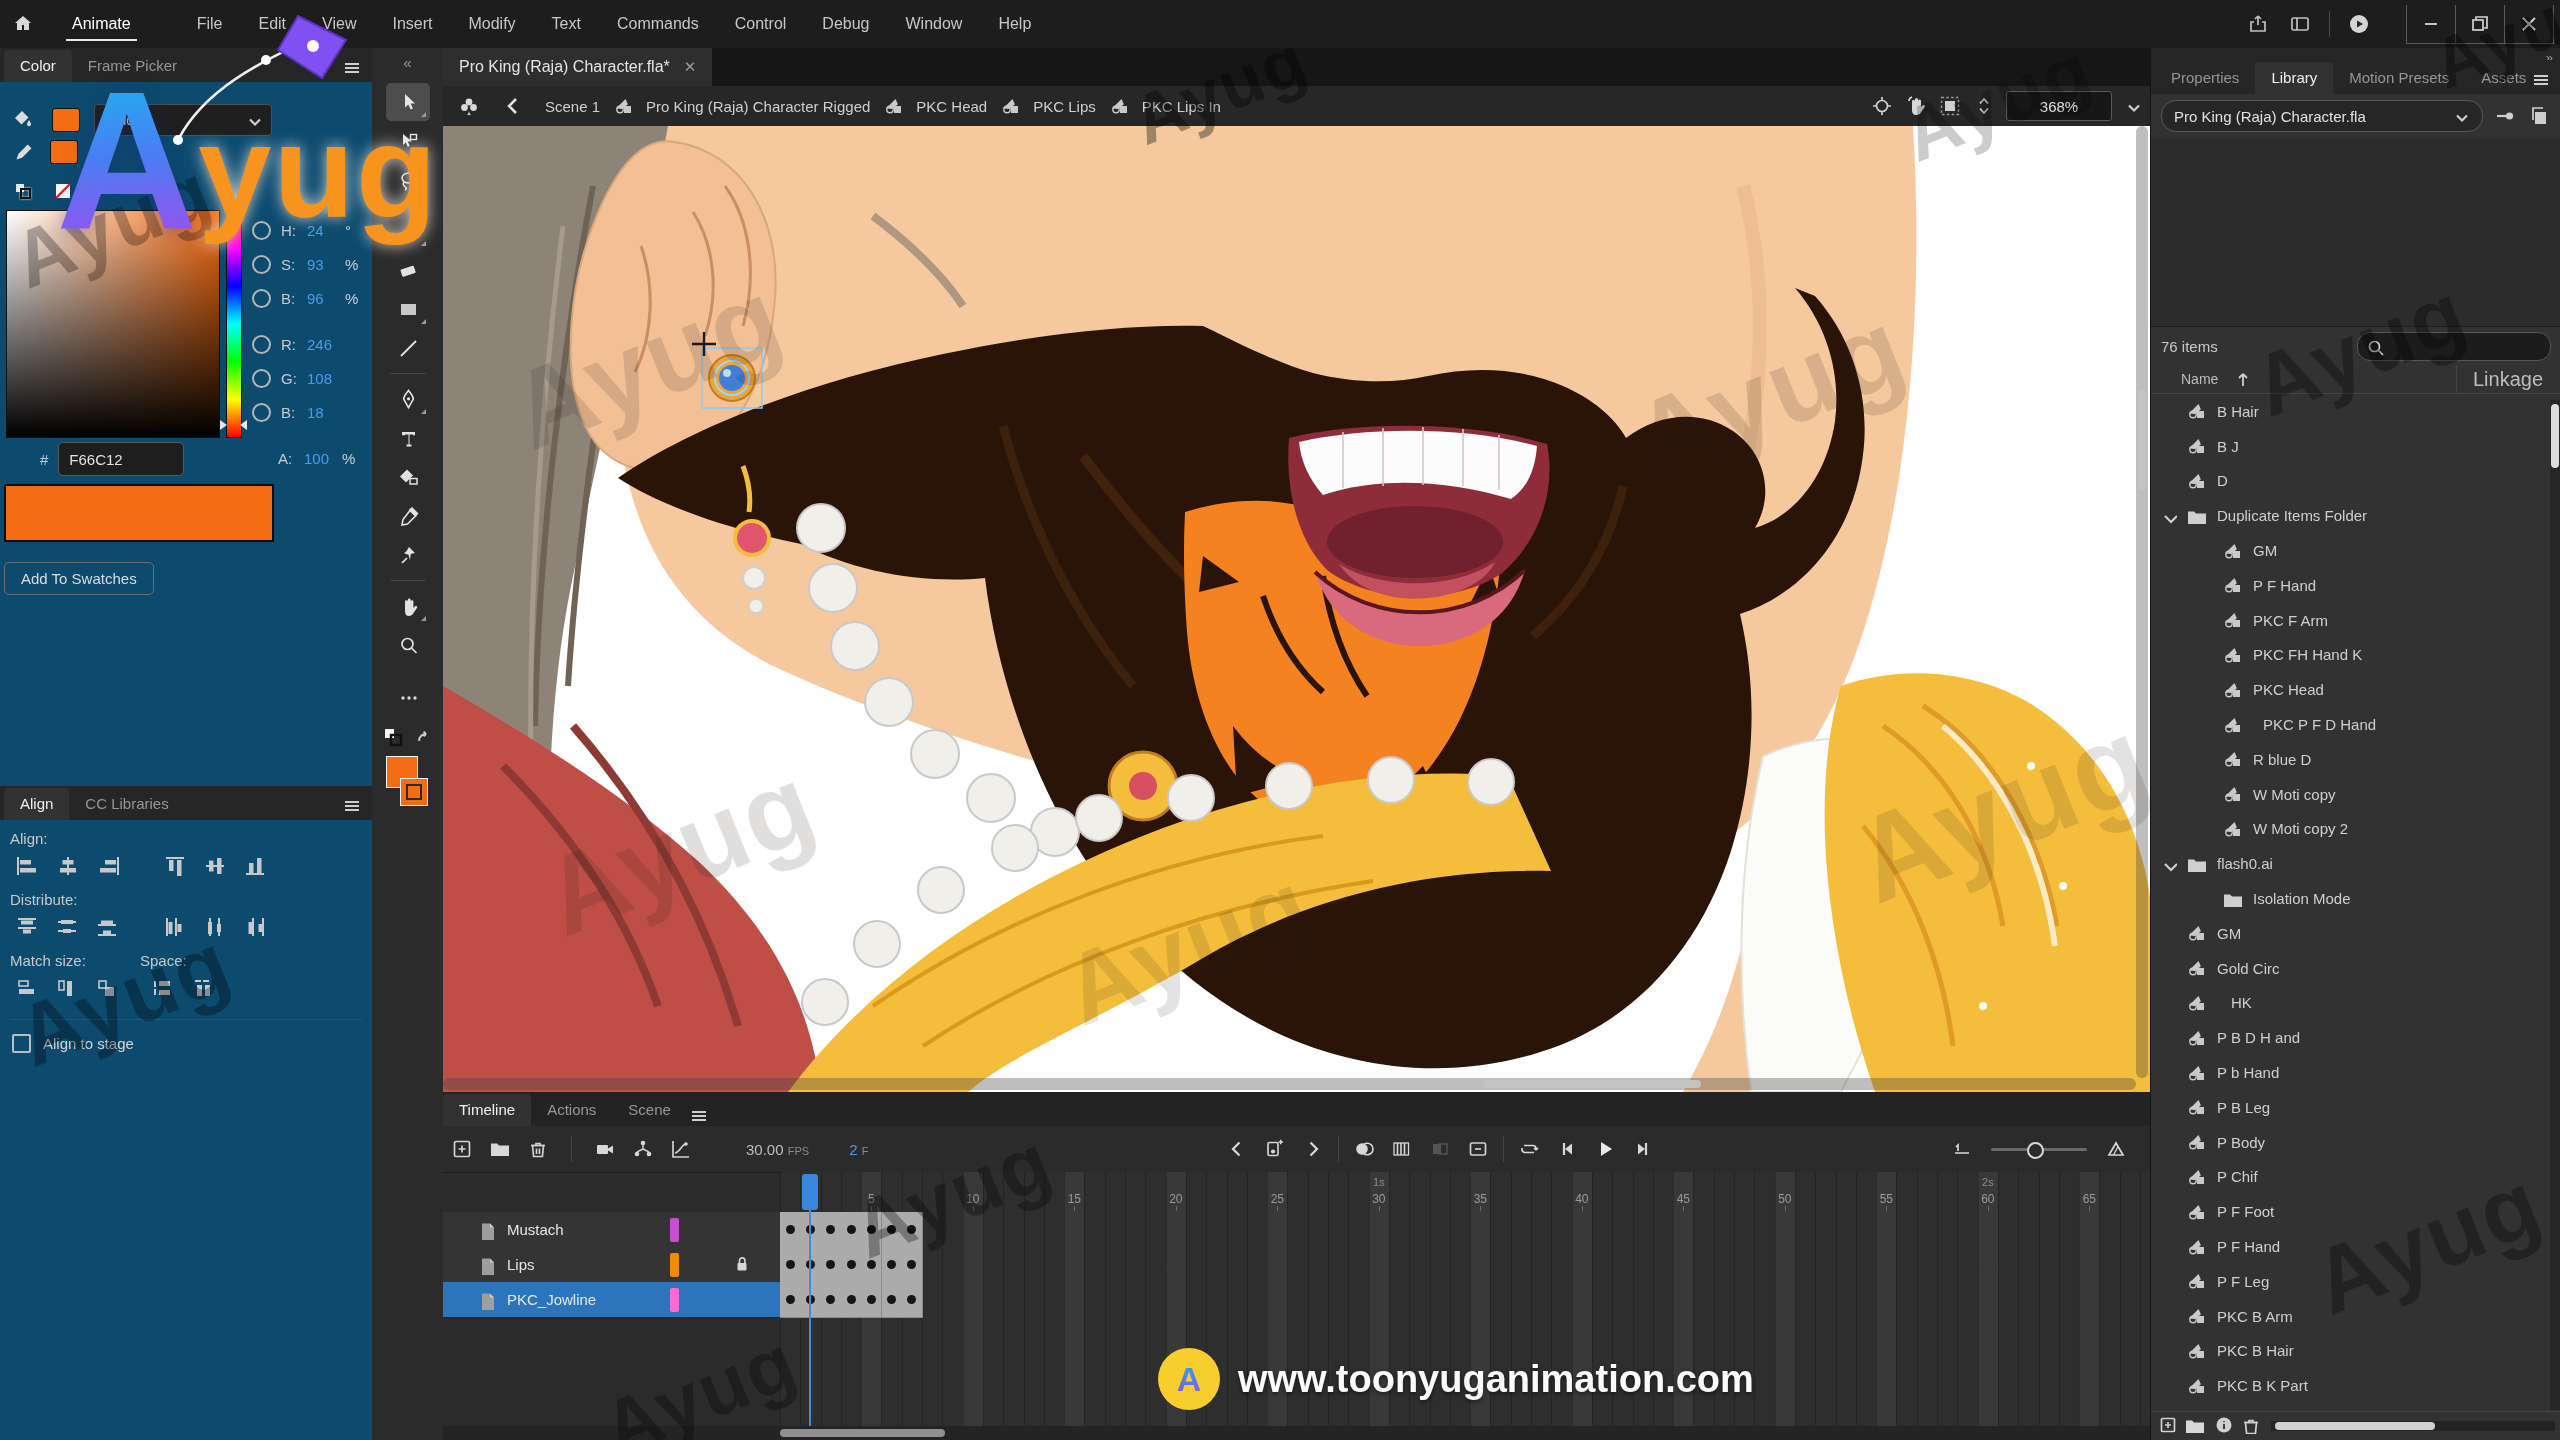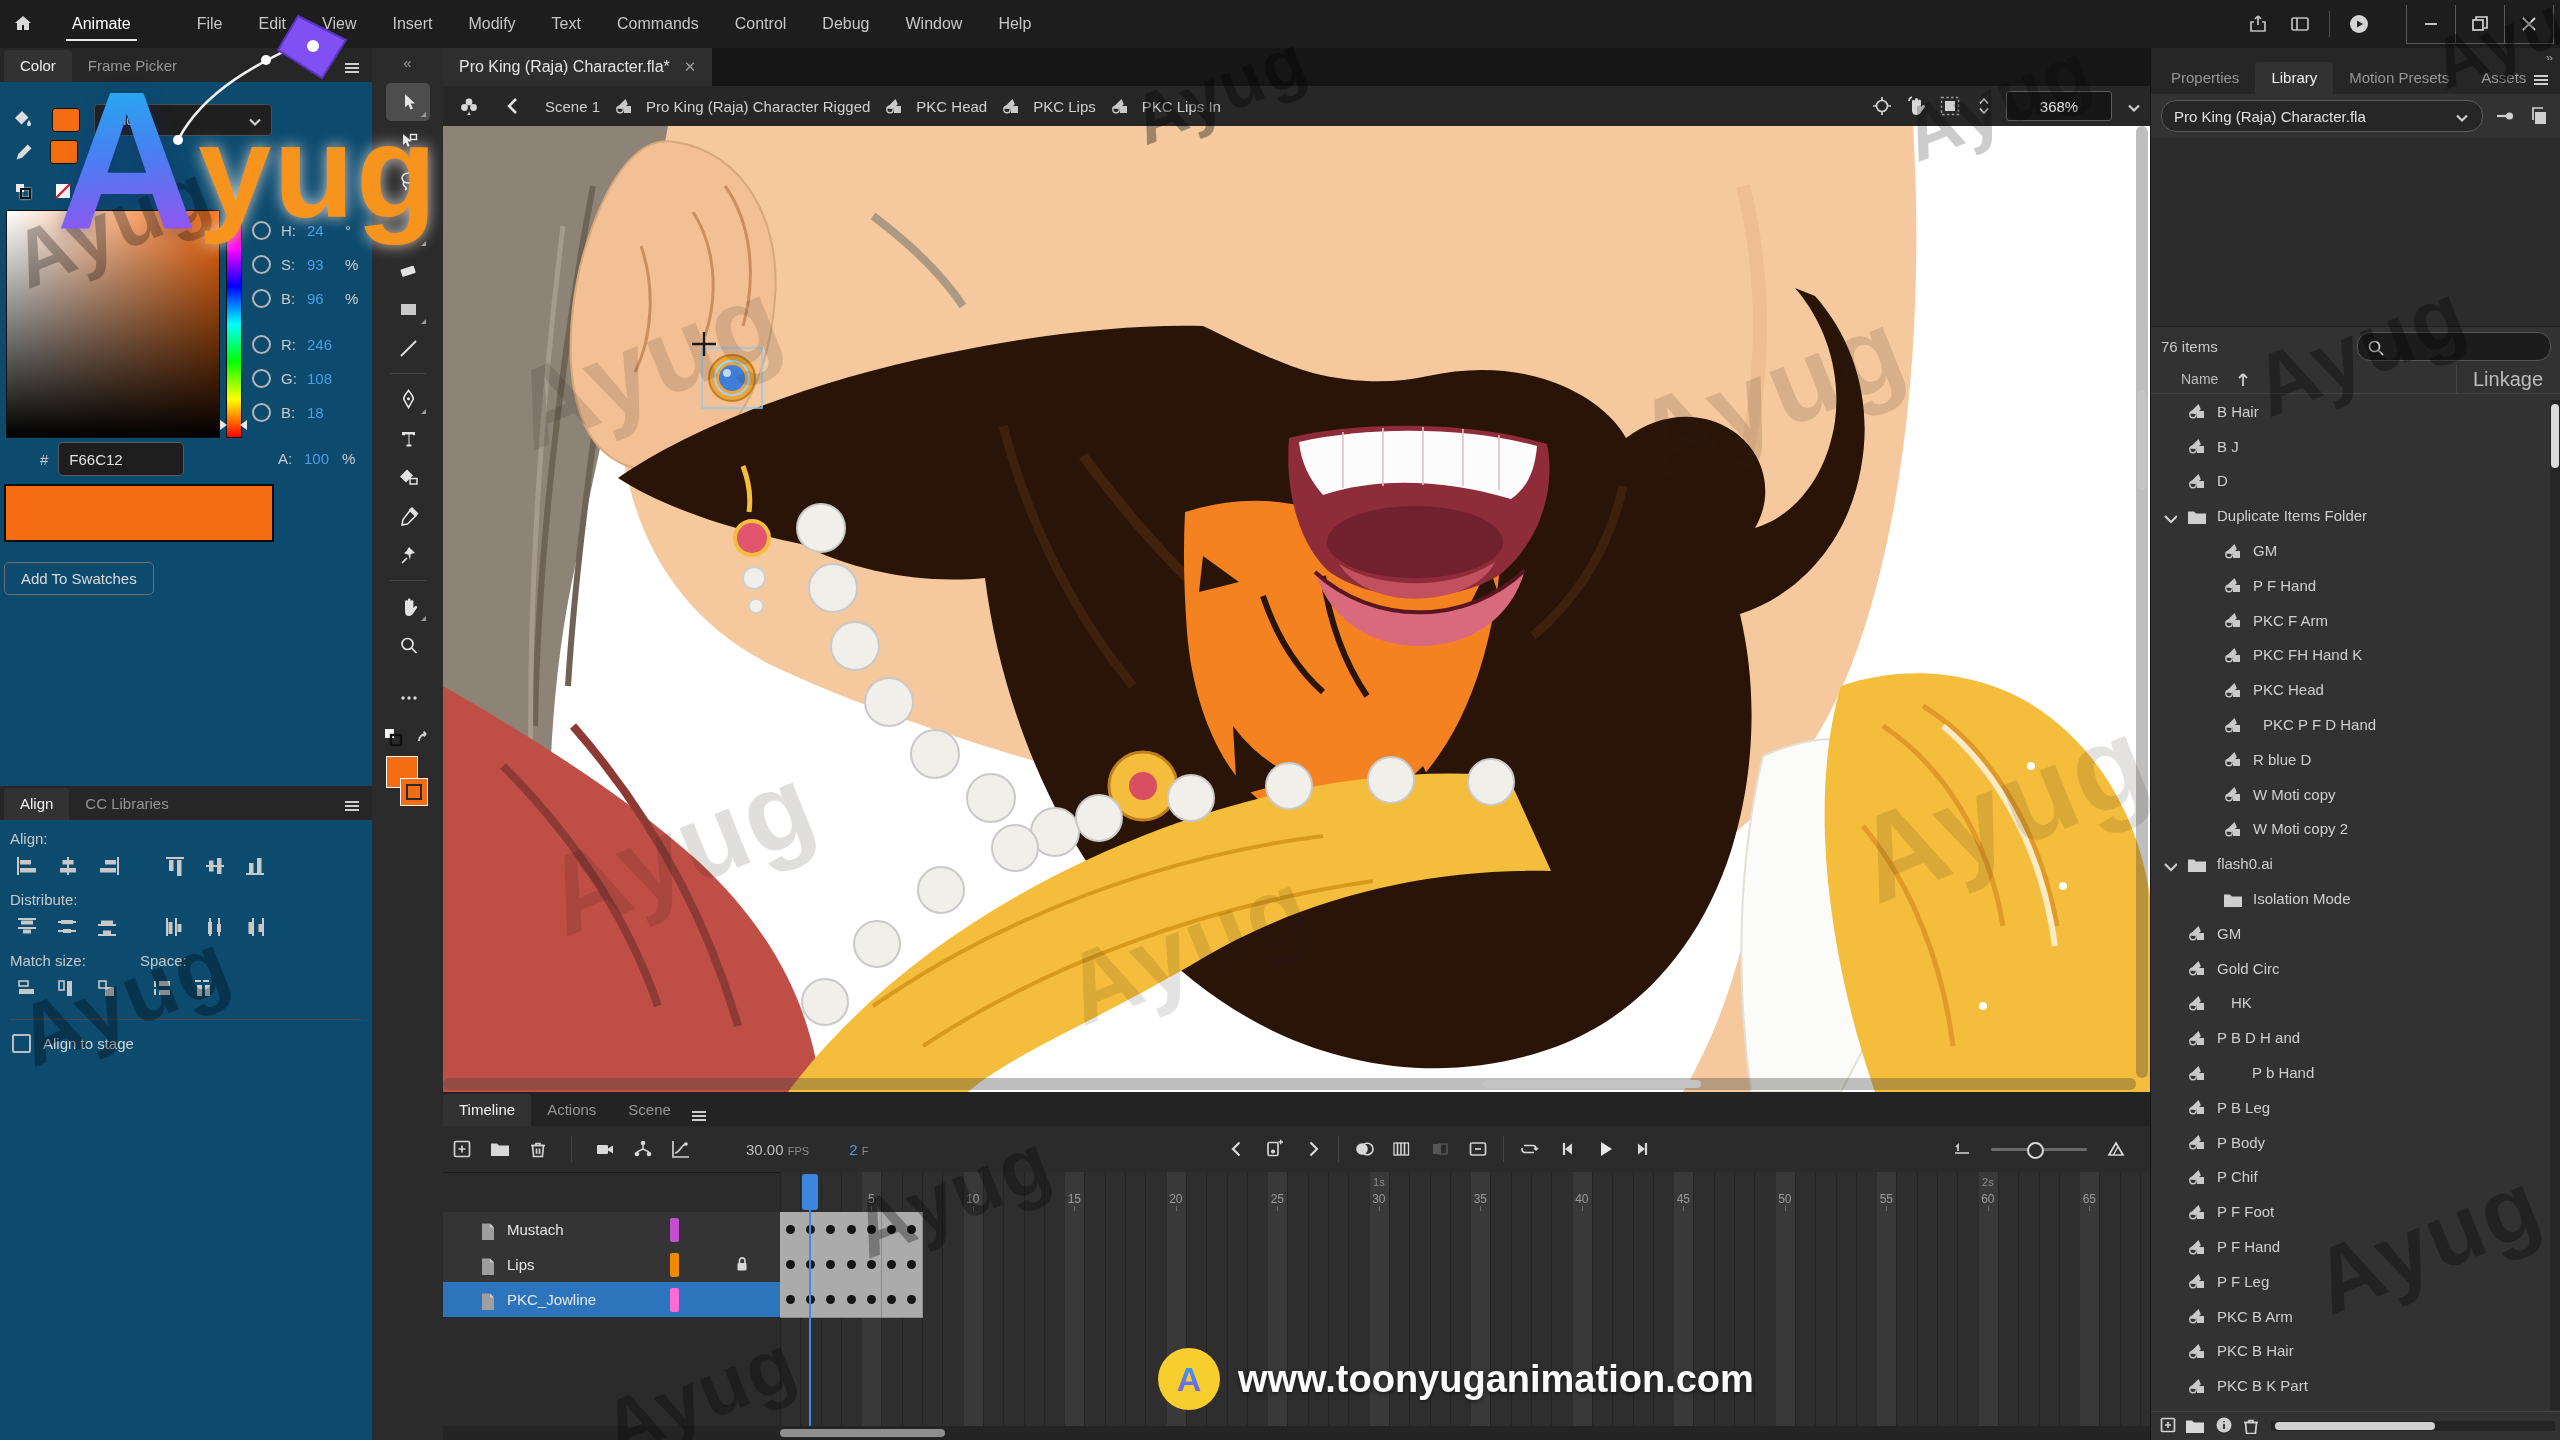--- a/index.html
+++ b/index.html
@@ -1301,21 +1301,21 @@
       <div class="lib-row" style="top: 626.4px;">
         <span style="margin-left: 34px;">
           <svg viewBox="0 0 22 22" width="22" height="22">
             <path d="M4 13.5 13.5 4l2.4 5.2L10.5 14z" fill="#c9c9c9"></path>
             <rect x="12" y="11" width="7" height="7" fill="#c9c9c9"></rect>
             <circle cx="8" cy="14.5" r="3.2" fill="none" stroke="#c9c9c9" stroke-width="1.4"></circle>
           </svg>
         </span>
         <span style="margin-left: 10px;">P B D H and</span>
       </div>
-      <div class="lib-row" style="top: 661.2px; gap: 35px;">
+      <div class="lib-row" style="top: 661.2px;">
         <span style="margin-left: 34px;">
           <svg viewBox="0 0 22 22" width="22" height="22">
             <path d="M4 13.5 13.5 4l2.4 5.2L10.5 14z" fill="#c9c9c9"></path>
             <rect x="12" y="11" width="7" height="7" fill="#c9c9c9"></rect>
             <circle cx="8" cy="14.5" r="3.2" fill="none" stroke="#c9c9c9" stroke-width="1.4"></circle>
           </svg>
         </span>
         <span style="margin-left: 10px;">P b Hand</span>
       </div>
       <div class="lib-row" style="top: 696px;">

